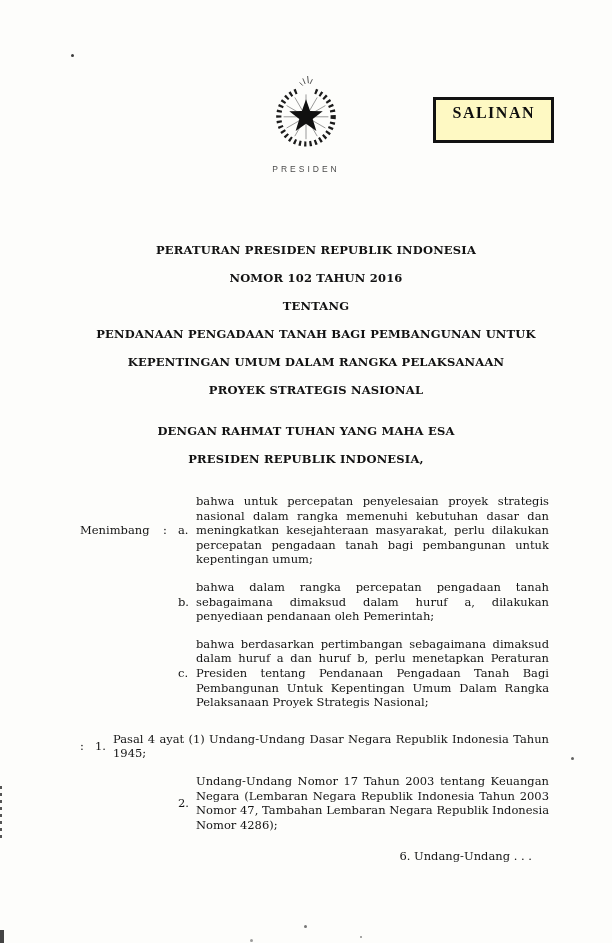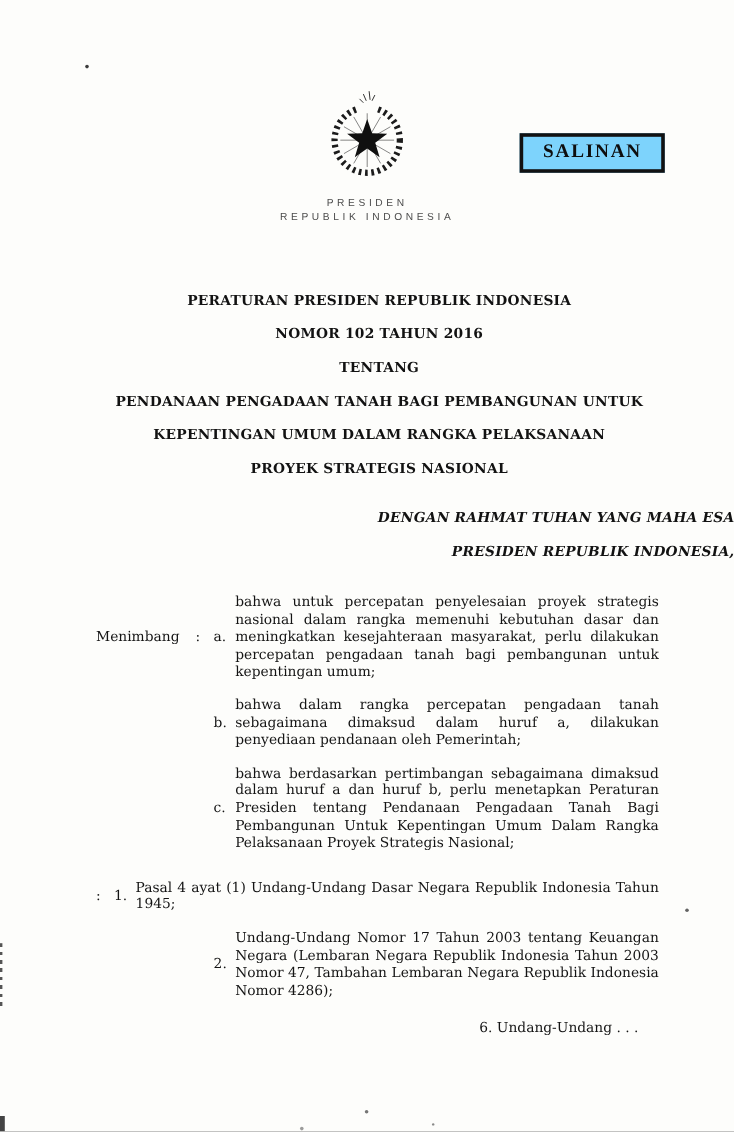--- a/index.html
+++ b/index.html
@@ -17,30 +17,30 @@
 
   
   .emblem {
     position: absolute;
     top: 68px;
     left: 50%;
     transform: translateX(-50%);
   }
   .salinan {
     position: absolute;
-    top: 111px;
+    top: 97px;
     right: 58px;
     border: 3px solid #121212;
-    padding: 4px 16px 5px 16px;
+    padding: 4px 16px 18px 16px;
     font-family: "Liberation Serif", serif;
     font-weight: bold;
     font-size: 16px;
     letter-spacing: 1.5px;
     color: #0e0e0e;
-    background: #7dd3fc;
+    background: #fef9c3;
   }
   .letterhead {
     position: absolute;
     top: 164px;
     left: 0;
     width: 100%;
     text-align: center;
     font-family: "Liberation Sans", sans-serif;
     font-size: 8.5px;
     letter-spacing: 3px;
@@ -59,25 +59,24 @@
     font-size: 11.5px;
     color: #121212;
     padding-left: 20px;
   }
   .title-block .t-line { line-height: 15px; margin-bottom: 13px; letter-spacing: 0.2px; }
   .preamble-block {
     position: absolute;
     top: 424px;
     left: 0;
     width: 100%;
-    text-align: right;
+    text-align: center;
     font-weight: bold;
     font-size: 11.5px;
     color: #121212;
-    font-style: italic;
   }
   .preamble-block .t-line { line-height: 15px; margin-bottom: 13px; letter-spacing: 0.2px; }
 
   
   .doc-body {
     position: absolute;
     top: 494px;
     left: 80px;
     right: 63px;
     font-size: 11.5px;
@@ -151,21 +150,20 @@
       </g>
 
       <path d="M50,34 L55.17,48.88 L70.92,49.2 L58.37,58.72 L62.93,73.8 L50,64.8 L37.07,73.8 L41.63,58.72 L29.08,49.2 L44.83,48.88 Z" fill="#101010"></path>
     </svg>
   </div>
 
   <div class="salinan">SALINAN</div>
 
   <div class="letterhead">
     <div>PRESIDEN</div>
-    <div>REPUBLIK INDONESIA</div>
   </div>
 
   <div class="title-block">
     <div class="t-line">PERATURAN PRESIDEN REPUBLIK INDONESIA</div>
     <div class="t-line">NOMOR 102 TAHUN 2016</div>
     <div class="t-line">TENTANG</div>
     <div class="t-line">PENDANAAN PENGADAAN TANAH BAGI PEMBANGUNAN UNTUK</div>
     <div class="t-line">KEPENTINGAN UMUM DALAM RANGKA PELAKSANAAN</div>
     <div class="t-line">PROYEK STRATEGIS NASIONAL</div>
   </div>

